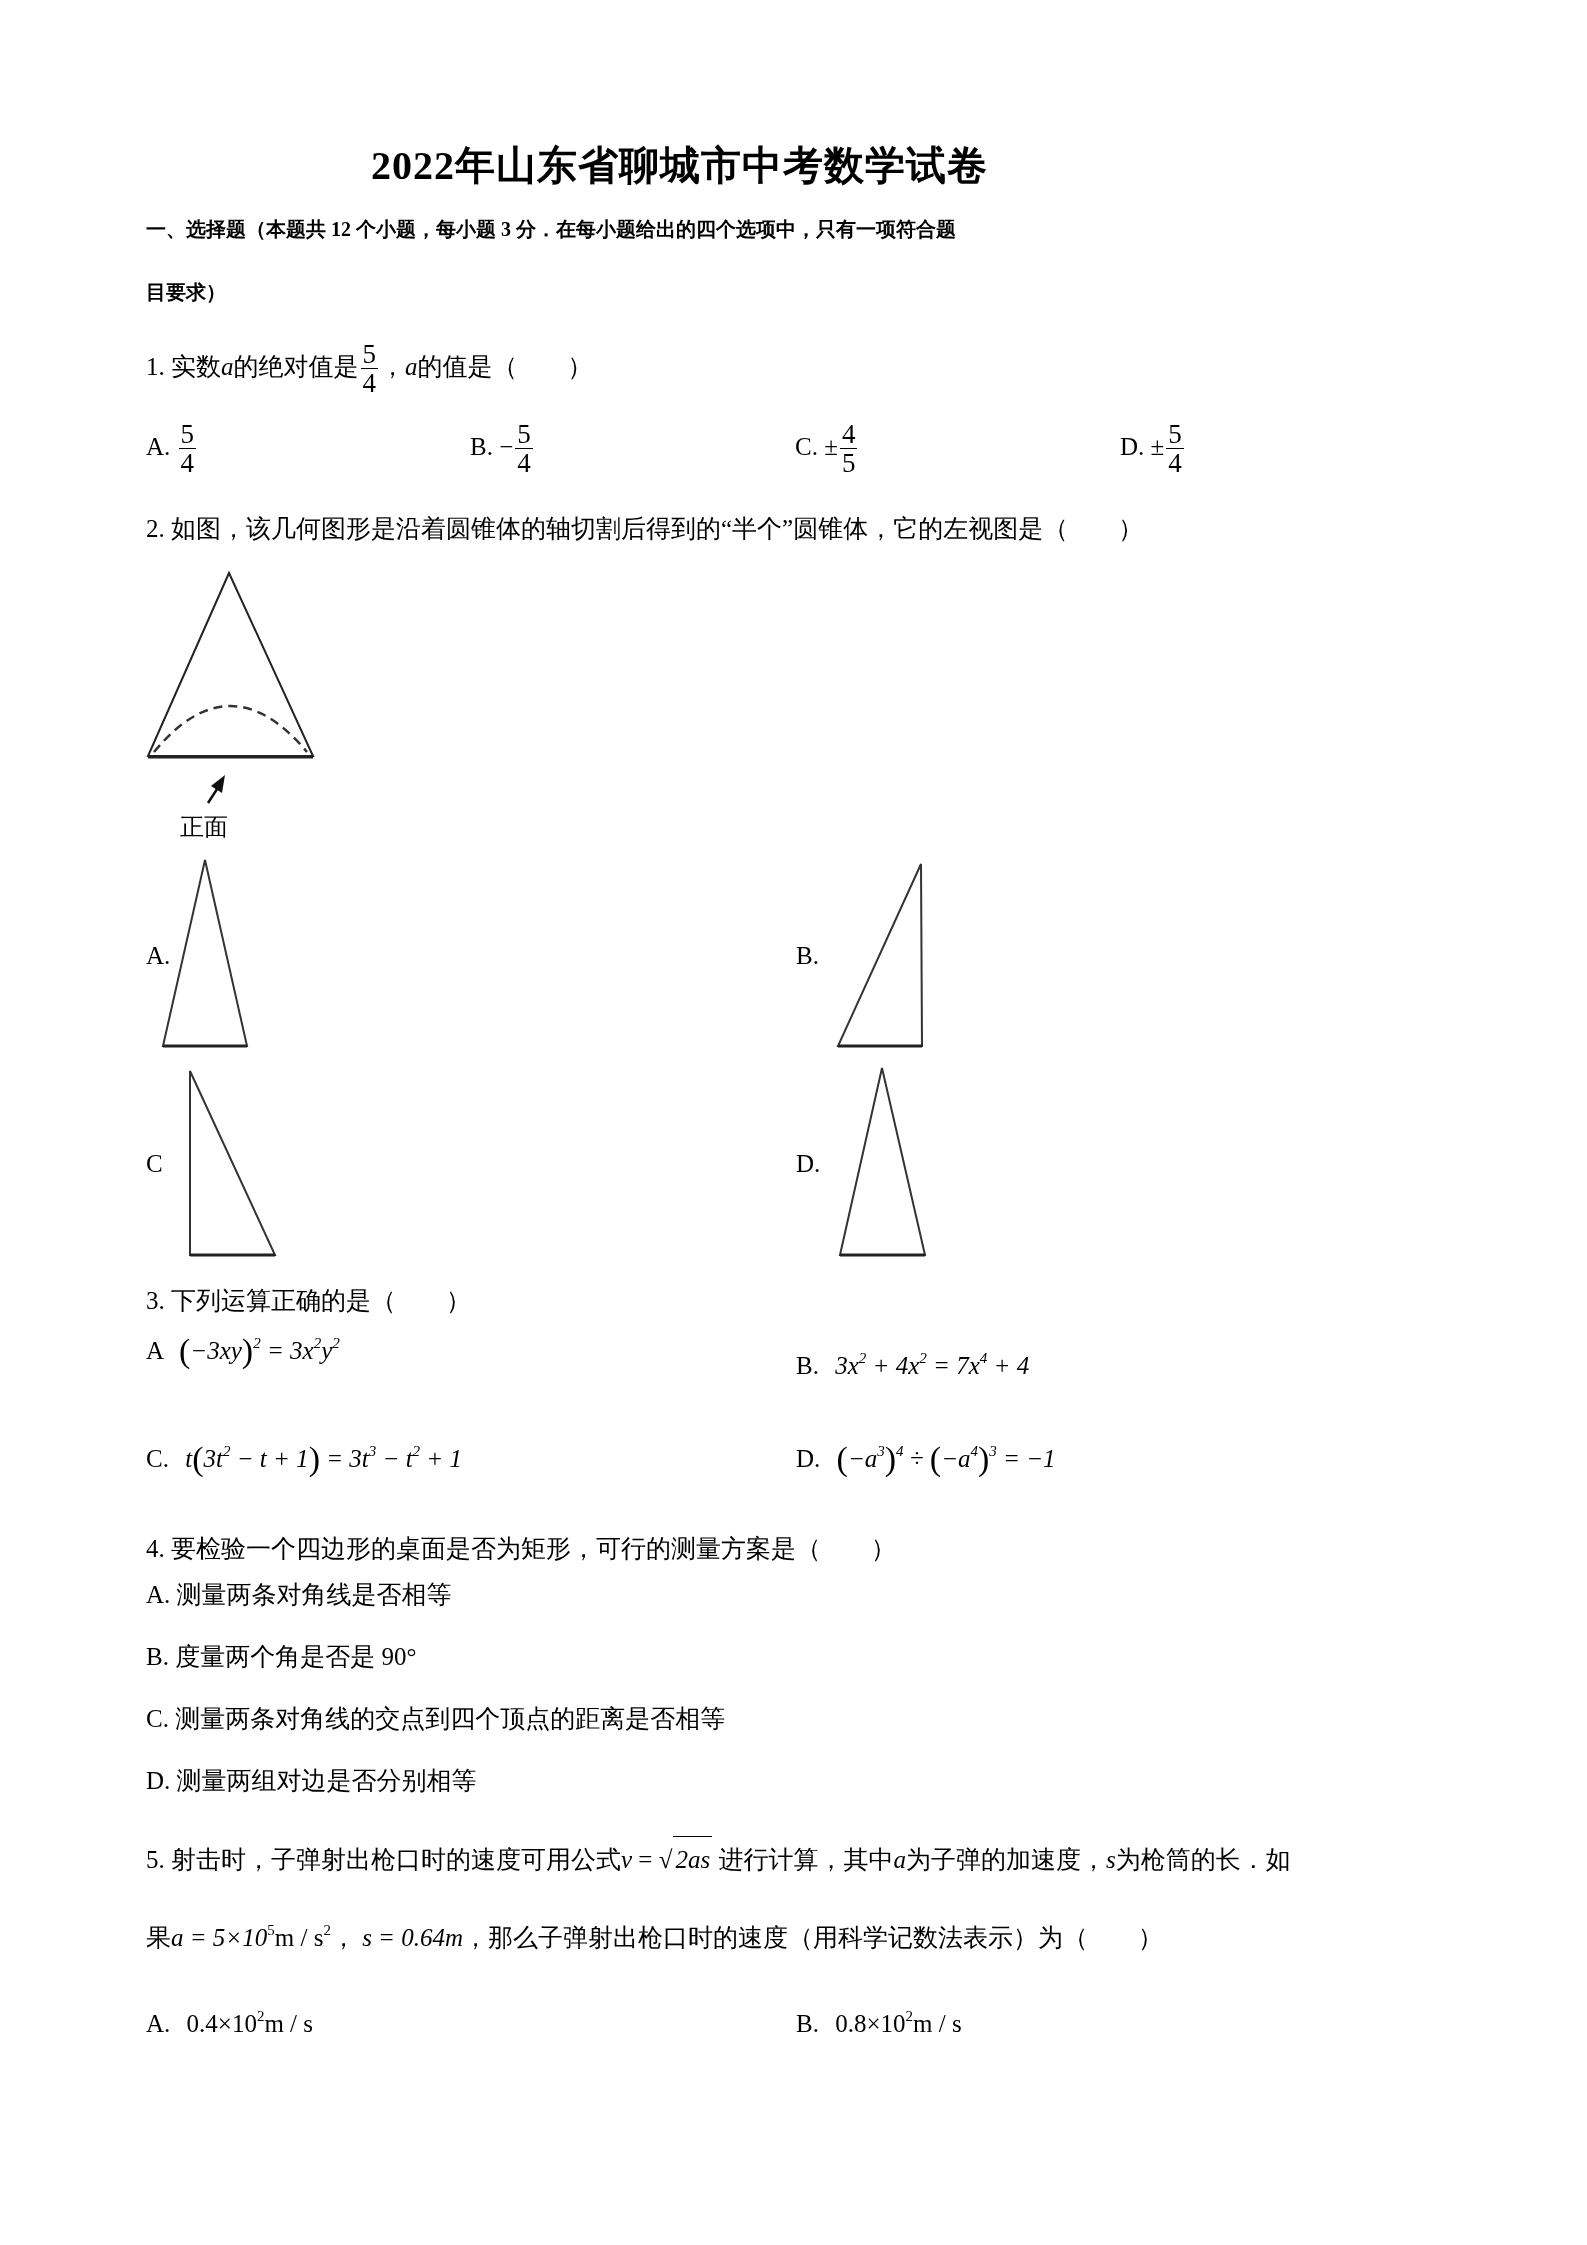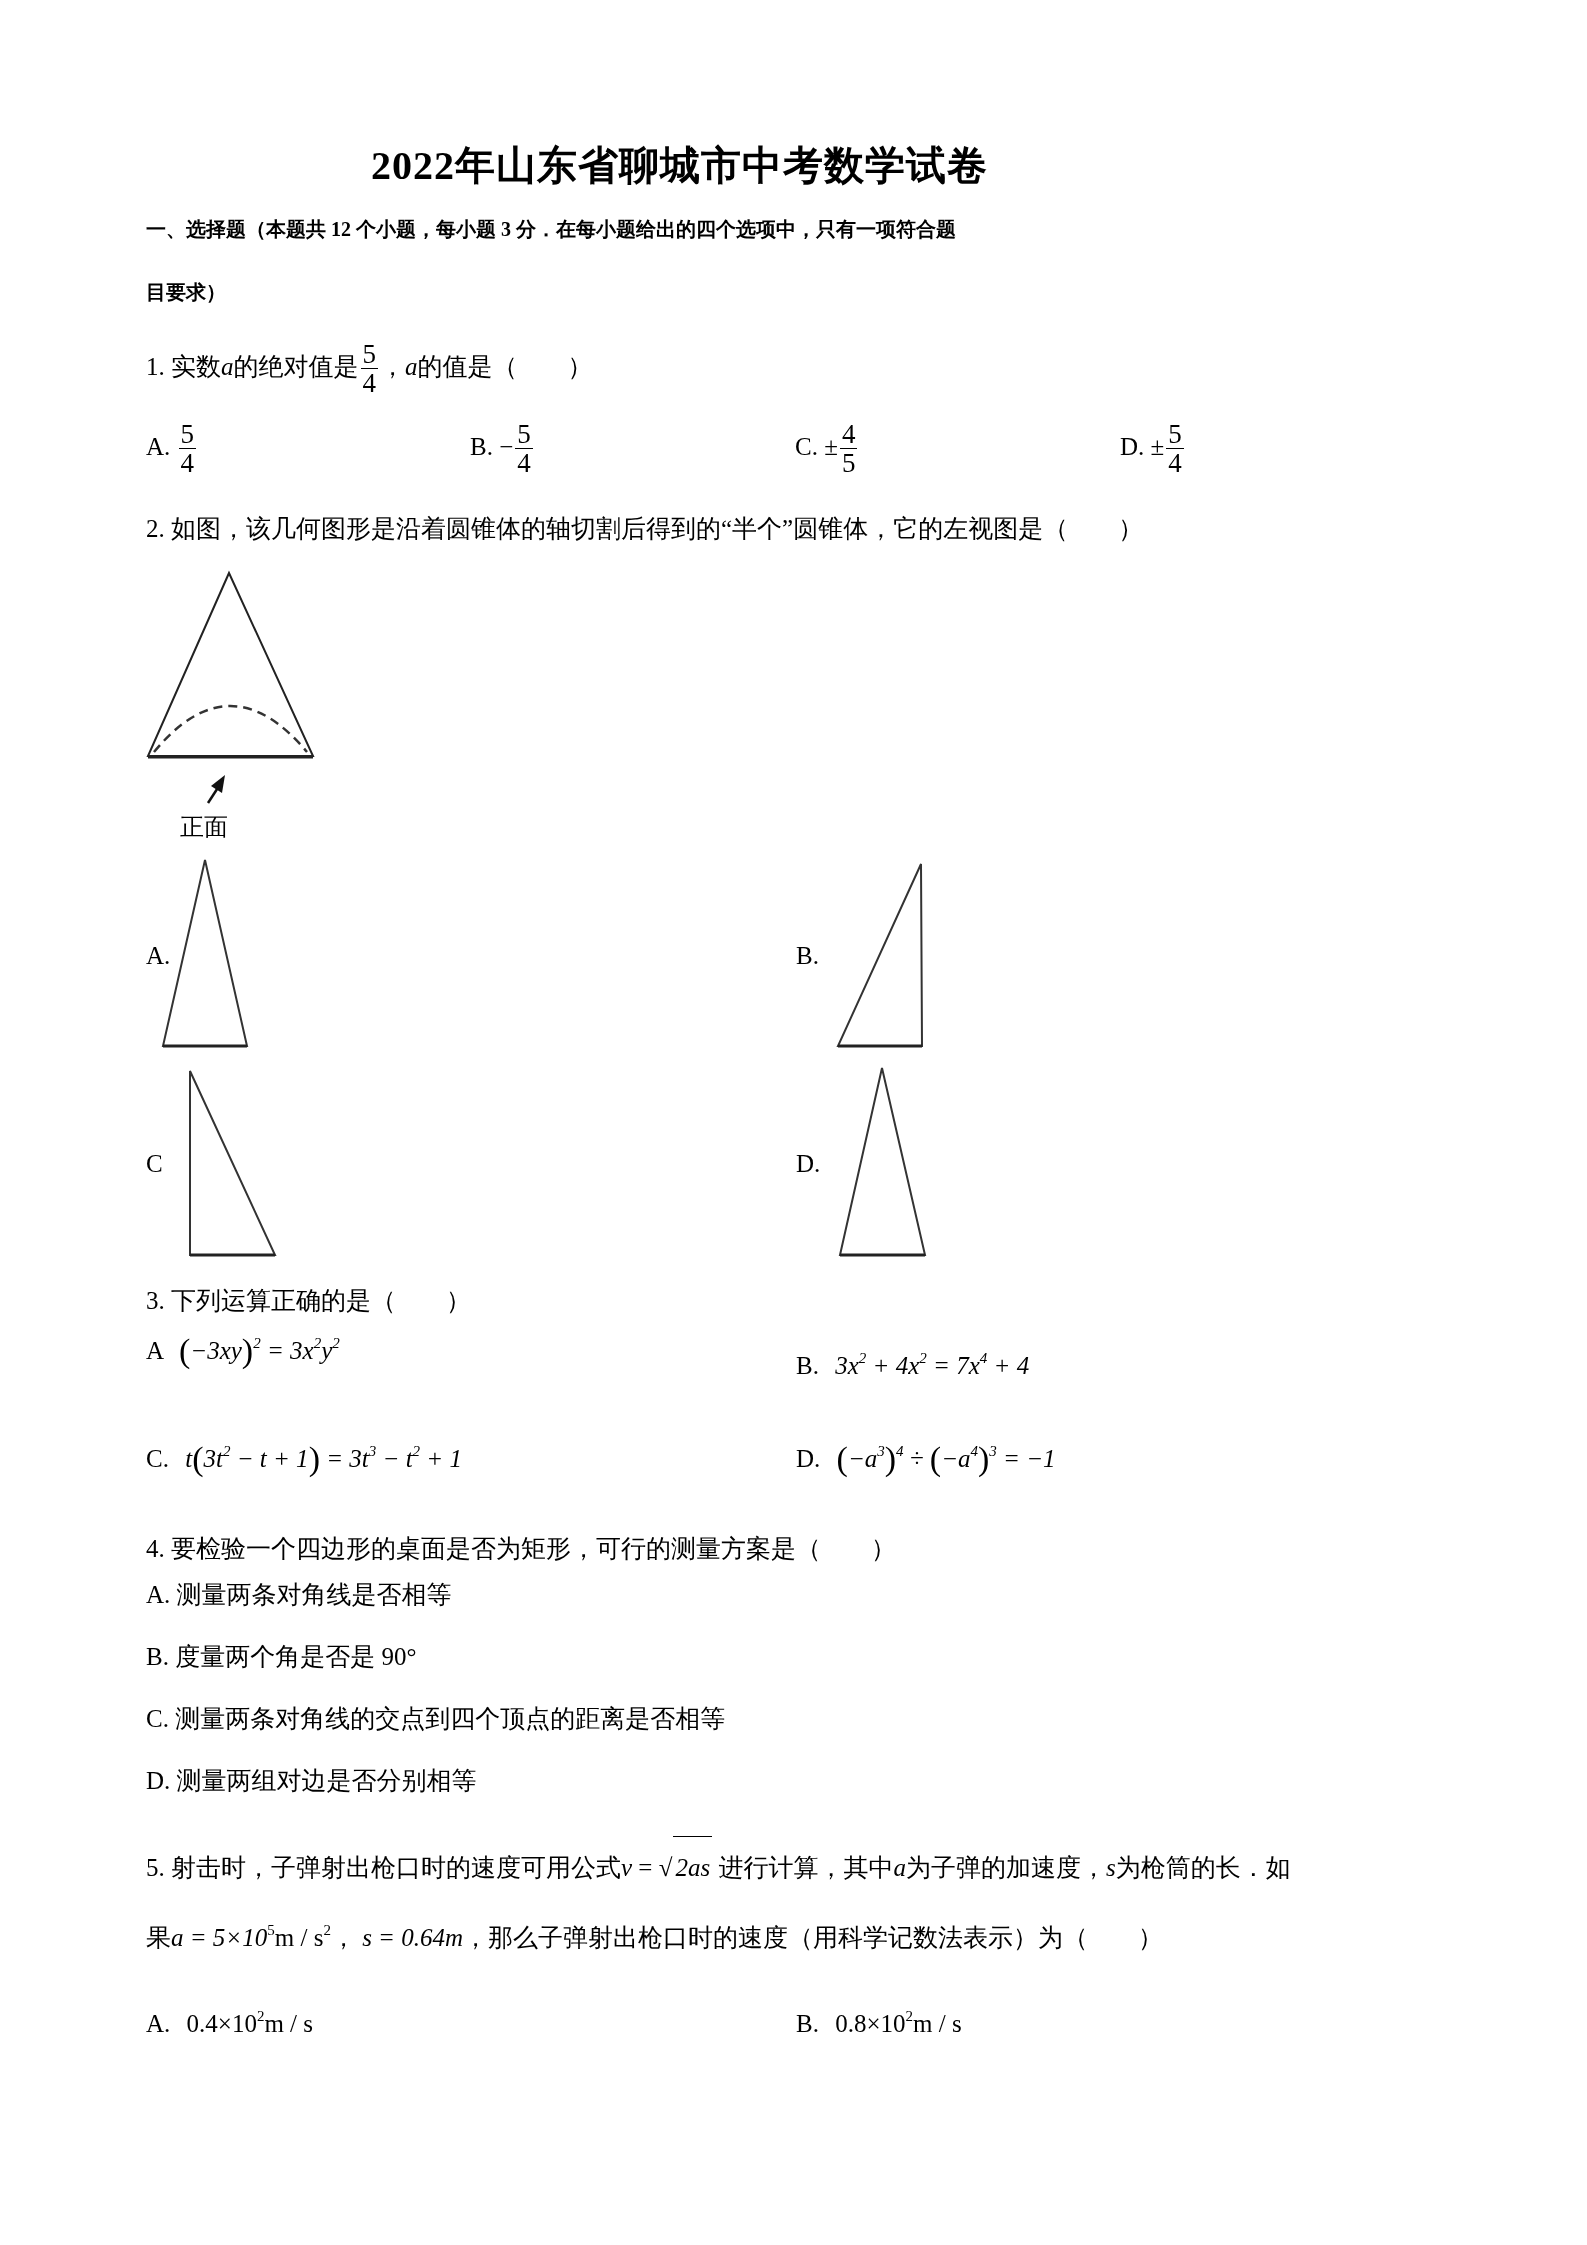--- a/index.html
+++ b/index.html
@@ -12,21 +12,21 @@
   .section { font-size: 20px; font-weight: bold; left: 146px; }
   .q { font-size: 25px; left: 146px; }
   .opt { font-size: 25px; }
   .math { font-family: "Liberation Serif", "DejaVu Serif", serif; font-style: italic; }
   .up { font-style: normal; }
   .frac { display: inline-block; vertical-align: middle; text-align: center; font-size: 27px; line-height: 1.05; margin: 0 2px; }
   .frac .n { display: block; padding: 0 2px; border-bottom: 1.5px solid #000; }
   .frac .d { display: block; padding: 0 2px; }
   sup { font-size: 15px; vertical-align: 11px; line-height: 0; }
   .big-paren { font-size: 34px; font-style: normal; vertical-align: -3px; }
-  .sqrt { display: inline-block; border-top: 1.5px solid #000; padding: 17px 2px; margin-left: 1px; }
+  .sqrt { display: inline-block; border-top: 1.5px solid #000; padding: 9px 2px; margin-left: 1px; }
   svg { position: absolute; overflow: visible; }
   .fig-label { font-size: 24px; font-family: "DejaVu Sans", sans-serif; text-align: center; }
 </style>
 </head>
 <body>
 
 <div class="abs title">2022年山东省聊城市中考数学试卷</div>
 
 <div class="abs section" style="top:216px;">一、选择题（本题共 12 个小题，每小题 3 分．在每小题给出的四个选项中，只有一项符合题</div>
 <div class="abs section" style="top:279px;">目要求）</div>

